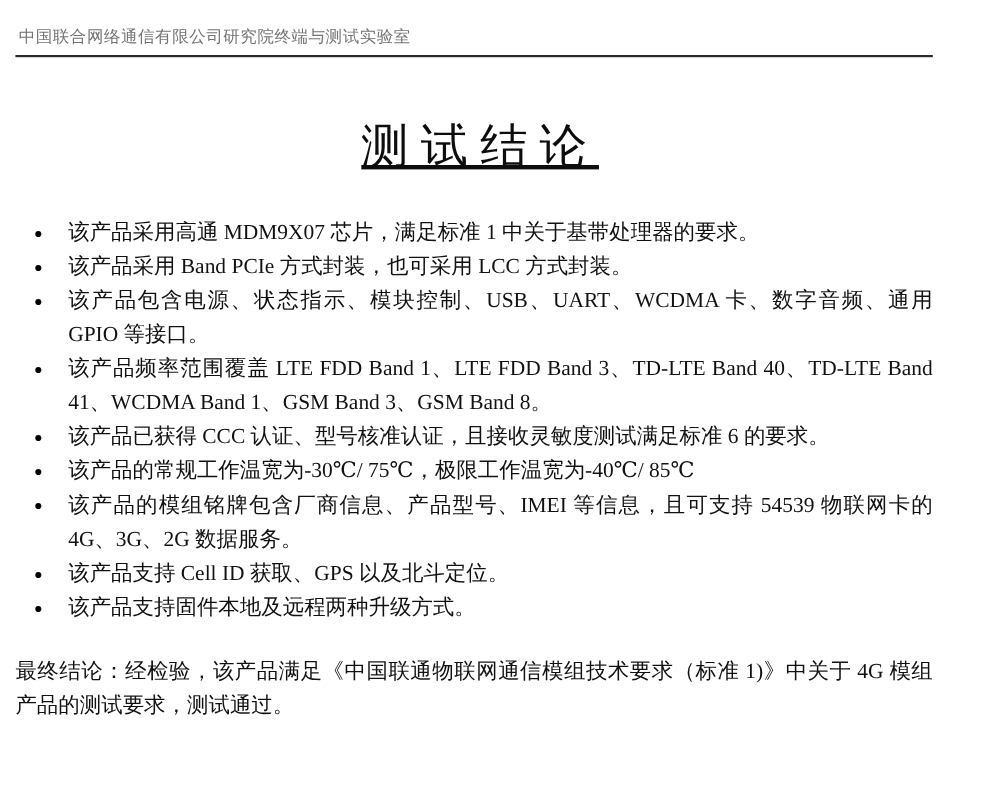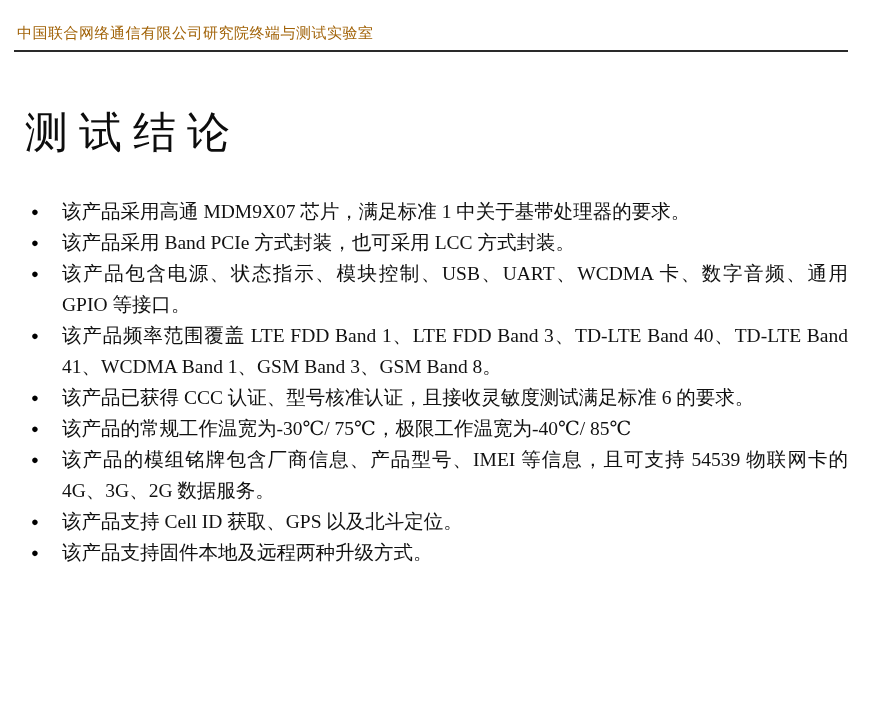--- a/index.html
+++ b/index.html
@@ -11,34 +11,36 @@
     background: #ffffff;
     color: #111111;
     font-family: "Liberation Serif", "DejaVu Serif", serif;
     padding: 24px 45px 0 14px;
     overflow: hidden;
   }
   .header-text {
     font-size: 15px;
     letter-spacing: 0.5px;
     padding-left: 3px;
-    color: #a16207;
+    color: #737373;
   }
   .header-rule {
     margin-top: 7px;
     border: 0;
     border-bottom: 2.5px solid #2a2a2a;
   }
   .doc-title {
     margin-top: 52px;
+    text-align: center;
     font-size: 43px;
     letter-spacing: 11px;
     padding-left: 11px; 
     color: #0d0d0d;
     font-weight: normal;
+    text-decoration: underline;
   }
   .bullet-list {
     margin-top: 34px;
   }
   .bullet-item {
     display: flex;
     font-size: 19.5px;
     line-height: 31px;
     text-align: justify;
   }
@@ -131,15 +133,16 @@
         <span class="bullet-marker">●</span>
         <span class="bullet-text">该产品支持 Cell ID 获取、GPS 以及北斗定位。</span>
       </div>
 
       <div class="bullet-item">
         <span class="bullet-marker">●</span>
         <span class="bullet-text">该产品支持固件本地及远程两种升级方式。</span>
       </div>
     </div>
 
+  <div class="conclusion">最终结论：经检验，该产品满足《中国联通物联网通信模组技术要求（标准 1)》中关于 4G 模组产品的测试要求，测试通过。</div>
 
 
 </div>
 
 </body></html>

